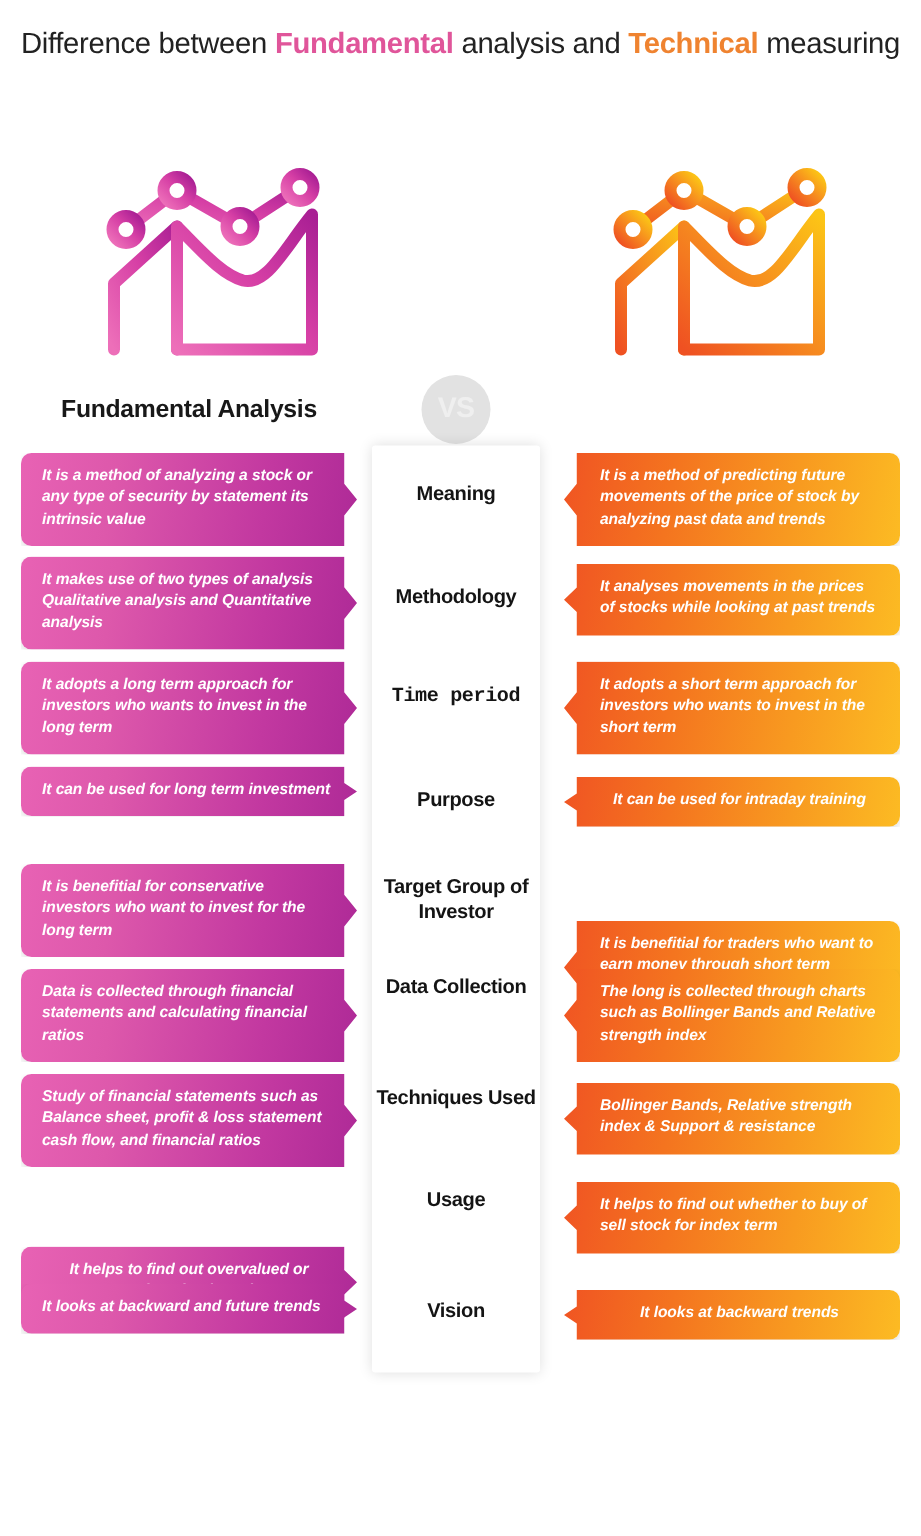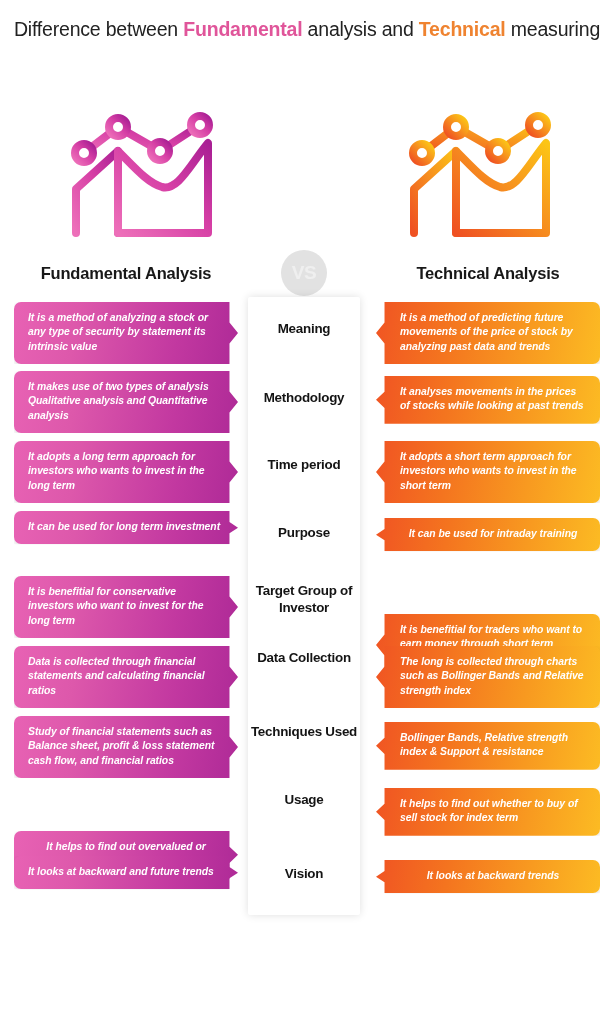--- a/index.html
+++ b/index.html
@@ -201,40 +201,39 @@
       <g fill="#ffffff" stroke="url(#gradR)" stroke-width="8">
         <circle cx="22" cy="50" r="9"></circle>
         <circle cx="56" cy="24" r="9"></circle>
         <circle cx="98" cy="48" r="9"></circle>
         <circle cx="138" cy="22" r="9"></circle>
       </g>
     </svg>
   </div>
 
   <div class="col-head col-head-left">Fundamental Analysis</div>
-  <div class="col-head col-head-right">Technical Analysis</div>
 
   <div class="vs-badge">VS</div>
 
   <div class="center-card"></div>
 
   <div class="rows" id="rows-container">
       <div class="row" style="top: 0px;">
         <div class="pill pill-left" style="top: 302px;">It is a method of analyzing a stock or any type of security by statement its intrinsic value</div>
         <div class="label" style="top: 321px;">Meaning</div>
         <div class="pill pill-right" style="top: 302px;">It is a method of predicting future movements of the price of stock by analyzing past data and trends</div>
       </div>
       <div class="row" style="top: 0px;">
         <div class="pill pill-left" style="top: 371px;">It makes use of two types of analysis Qualitative analysis  and                    Quantitative analysis</div>
         <div class="label" style="top: 390px;">Methodology</div>
         <div class="pill pill-right" style="top: 376px;">It analyses movements in the prices of stocks while looking at past trends</div>
       </div>
       <div class="row" style="top: 0px;">
         <div class="pill pill-left" style="top: 441px;">It adopts a long term approach for investors who wants to invest in the long term</div>
-        <div class="label" style="top: 457px;">Time period</div>
+        <div class="label" style="top: 457px; font-family: Liberation Mono, monospace;">Time period</div>
         <div class="pill pill-right" style="top: 441px;">It adopts a short term approach for investors who wants to invest in the short term</div>
       </div>
       <div class="row" style="top: 0px;">
         <div class="pill pill-left" style="top: 511px;">It can be used for long term  investment</div>
         <div class="label" style="top: 525px;">Purpose</div>
         <div class="pill pill-right align-center" style="top: 518px;">It can be used for intraday training</div>
       </div>
       <div class="row" style="top: 0px;">
         <div class="pill pill-left" style="top: 576px;">It is benefitial for conservative investors who want to invest for the long term</div>
         <div class="label" style="top: 583px;">Target Group of Investor</div>

